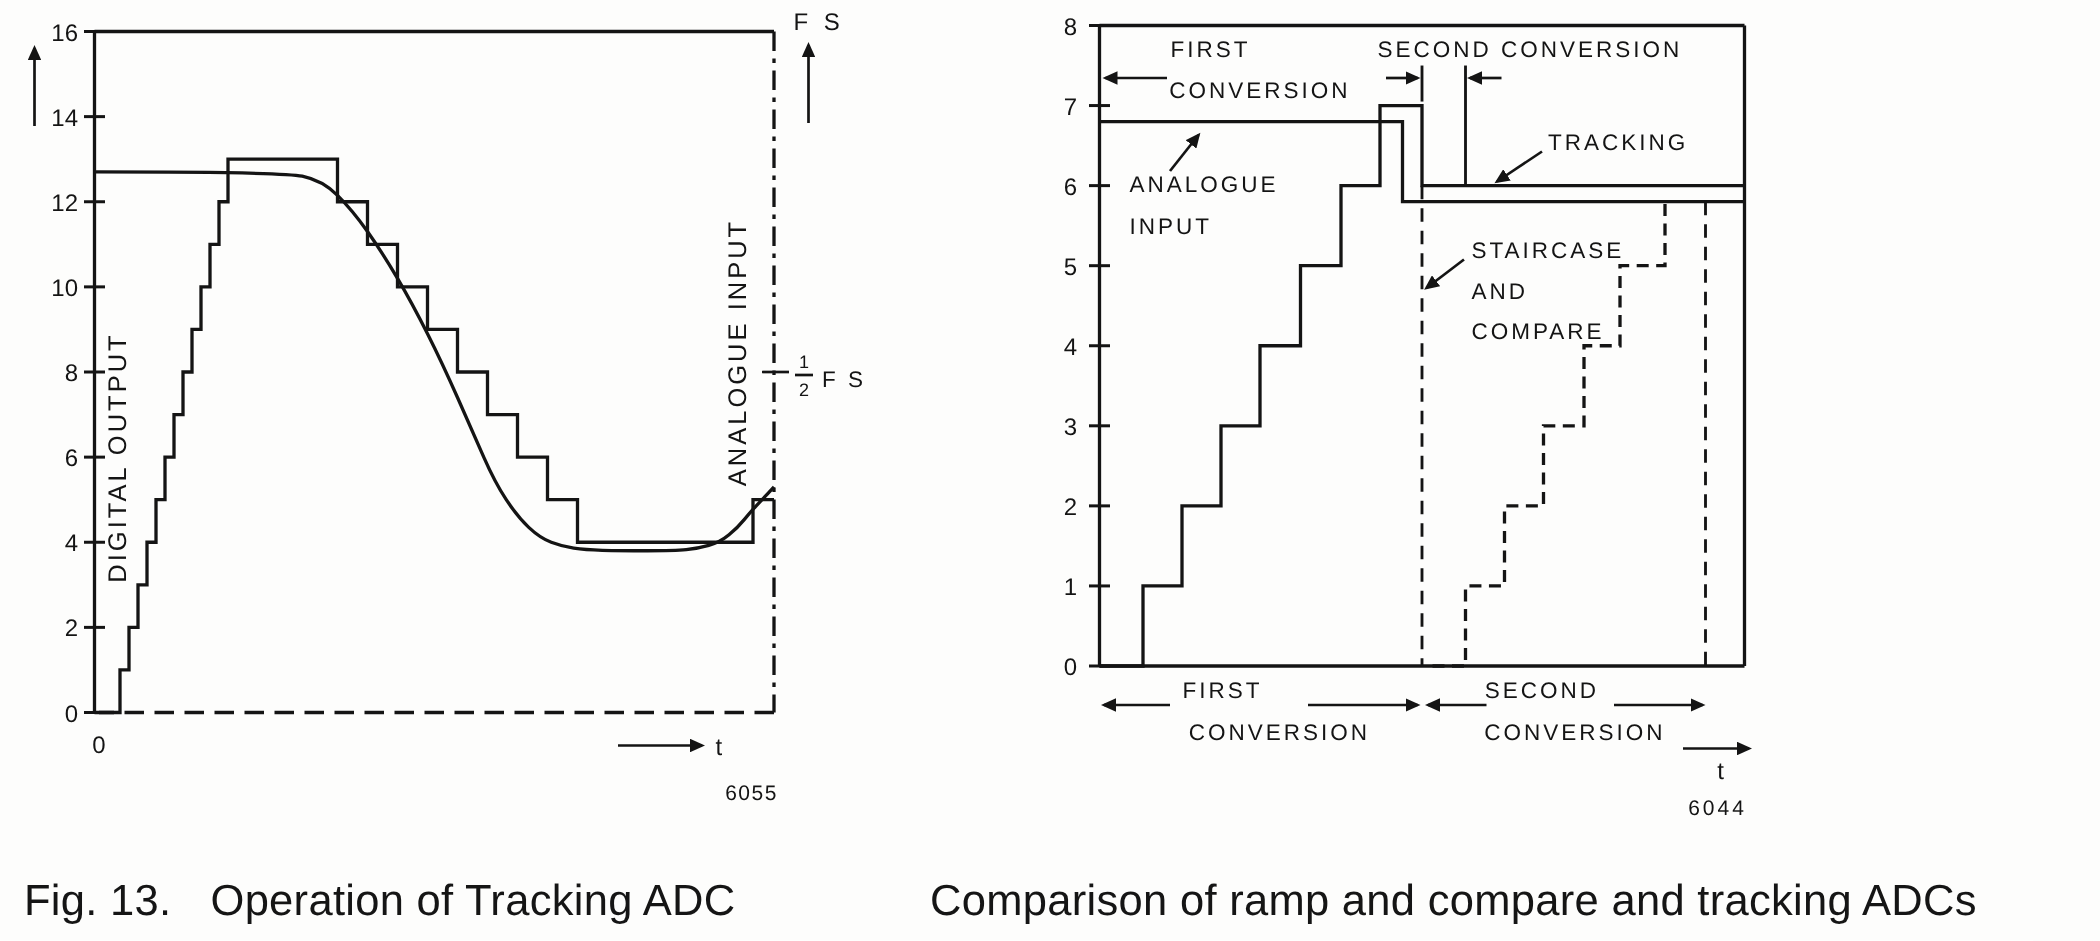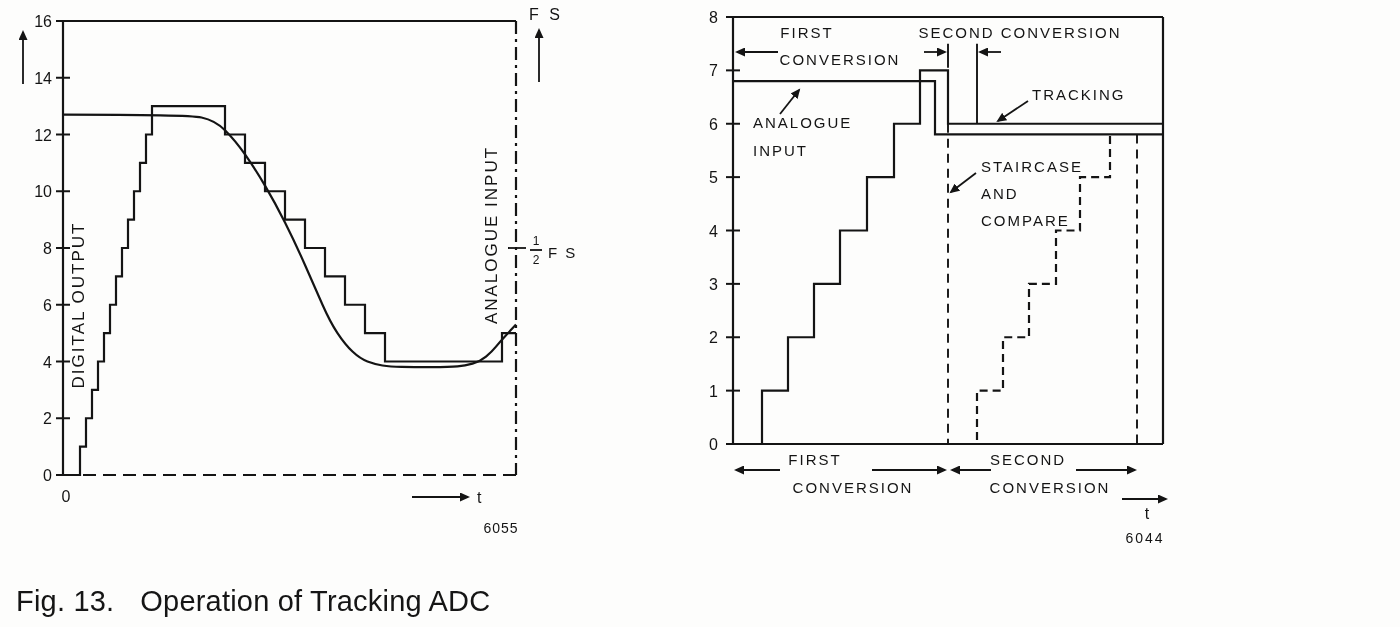--- a/index.html
+++ b/index.html
@@ -122,14 +122,17 @@
       <line x1="242" y1="470" x2="315" y2="470" stroke="#141414" stroke-width="1.8" marker-end="url(#ah-ramp-vs-tracking)"></line>
       <line x1="361" y1="470" x2="322" y2="470" stroke="#141414" stroke-width="1.8" marker-end="url(#ah-ramp-vs-tracking)"></line>
       <line x1="446" y1="470" x2="505" y2="470" stroke="#141414" stroke-width="1.8" marker-end="url(#ah-ramp-vs-tracking)"></line>
       <line x1="492" y1="499" x2="536" y2="499" stroke="#141414" stroke-width="1.8" marker-end="url(#ah-ramp-vs-tracking)"></line>
     </svg>
 
   <div class="captions">
     <div class="cap" id="cap-left">
       <span>Fig. 13.</span><span class="gap"></span><span>Operation of Tracking ADC</span>
     </div>
+    <div class="cap" id="cap-right">
+      <span>Comparison of ramp and compare and tracking ADCs</span>
+    </div>
   </div>
 </div>
 
 </body></html>

